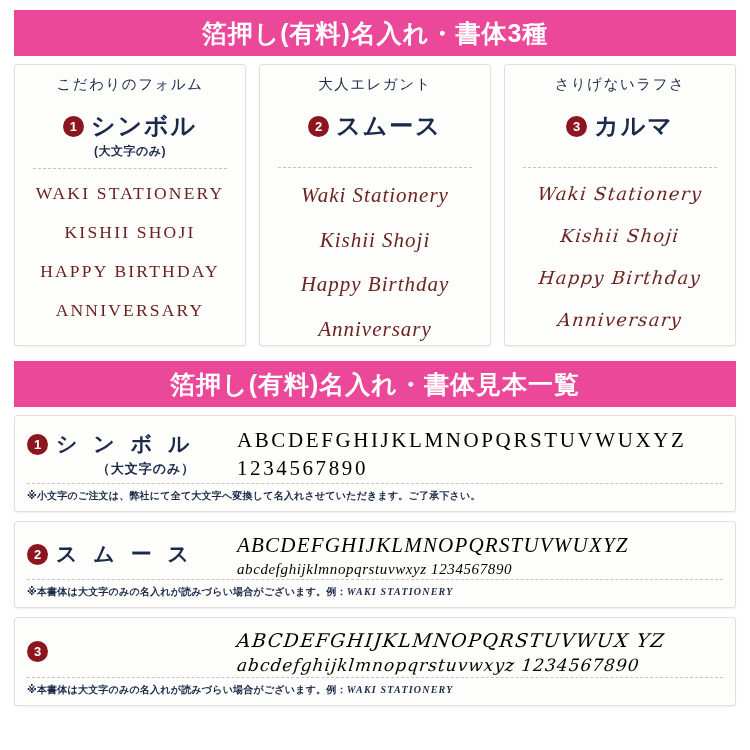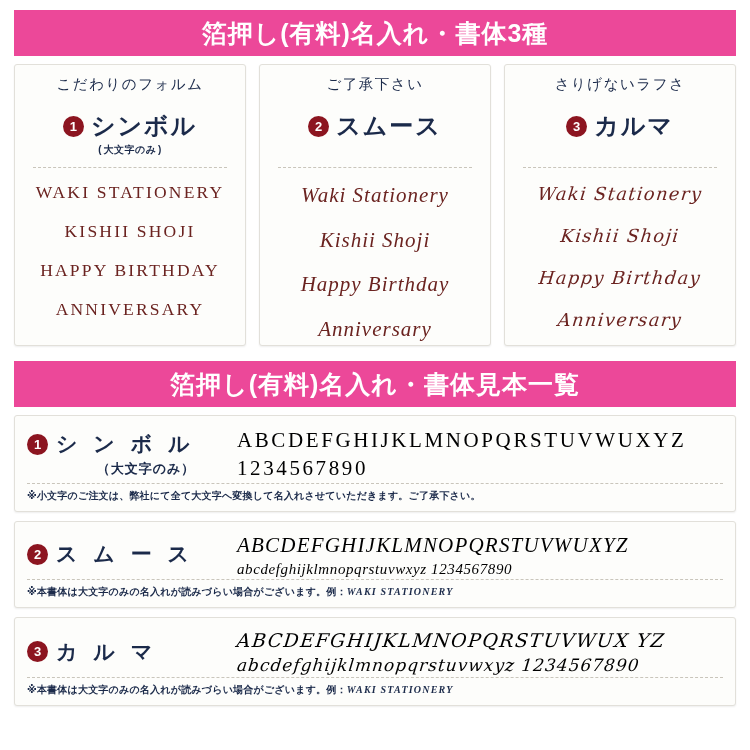--- a/index.html
+++ b/index.html
@@ -98,27 +98,26 @@
     font-weight: bold;
     flex: 0 0 auto;
   }
   .card-title {
     font-size: 24px;
     font-weight: bold;
     color: #1b2a4a;
     letter-spacing: 2px;
   }
   .card-sub {
-    font-size: 10px;
+    font-size: 12px;
     font-weight: bold;
     color: #1b2a4a;
     letter-spacing: 0.5px;
     margin-top: 1px;
     min-height: 16px;
-    font-family: Liberation Mono, monospace;
   }
   .divider {
     border-top: 1px dashed #c9c5bb;
     margin: 8px 12px 6px 12px;
   }
   .samples {
     color: #6b2320;
     display: flex;
     flex-direction: column;
     justify-content: center;
@@ -289,21 +288,21 @@
       <div class="divider"></div>
       <div class="samples style-symbol">
         <div class="line">WAKI STATIONERY</div>
         <div class="line">KISHII SHOJI</div>
         <div class="line">HAPPY BIRTHDAY</div>
         <div class="line">ANNIVERSARY</div>
       </div>
     </div>
 
     <div class="card">
-      <div class="card-caption">ご了承下さい</div>
+      <div class="card-caption">大人エレガント</div>
       <div class="card-title-row">
         <span class="numcircle">2</span>
         <span class="card-title">スムース</span>
       </div>
       <div class="card-sub"></div>
       <div class="divider"></div>
       <div class="samples style-smooth">
         <div class="line">Waki  Stationery</div>
         <div class="line">Kishii  Shoji</div>
         <div class="line">Happy  Birthday</div>
@@ -369,21 +368,20 @@
       <div class="row-note">
         <span class="note-kome">※本書体は大文字のみの名入れが読みづらい場合がございます。例：</span><span class="ex">WAKI  STATIONERY</span>
       </div>
     </div>
 
     <div class="row">
       <div class="row-main">
         <div class="row-label-block">
           <div class="row-label">
             <span class="numcircle">3</span>
-            <span class="row-label-text">カ ル マ</span>
           </div>
           <div class="row-label-sub"></div>
         </div>
         <div class="row-alpha alpha-karma">
           <div class="alpha-upper">ABCDEFGHIJKLMNOPQRSTUVWUX YZ</div>
           <div class="alpha-lower">abcdefghijklmnopqrstuvwxyz  1234567890</div>
         </div>
       </div>
       <div class="row-note">
         <span class="note-kome">※本書体は大文字のみの名入れが読みづらい場合がございます。例：</span><span class="ex">WAKI  STATIONERY</span>

